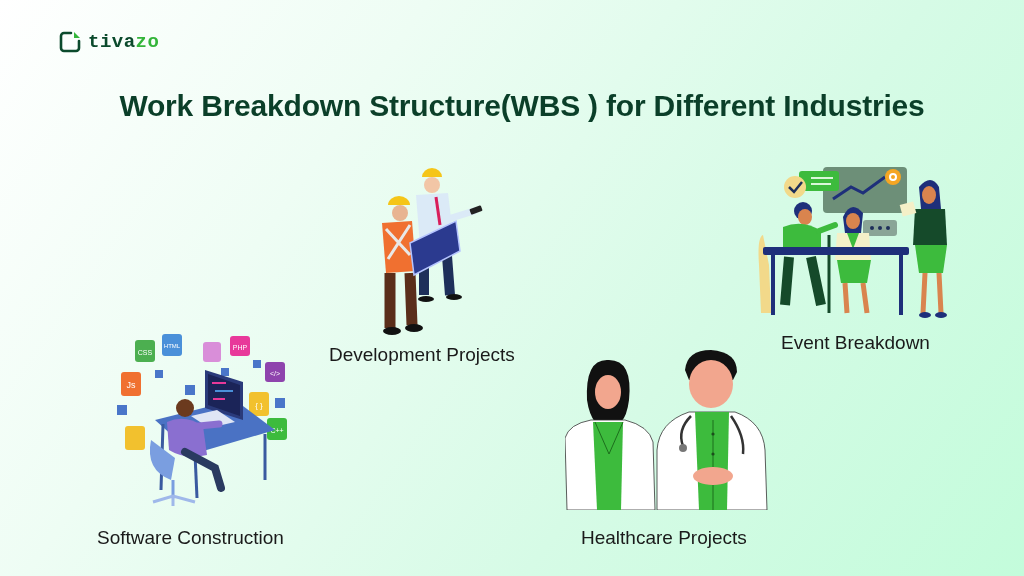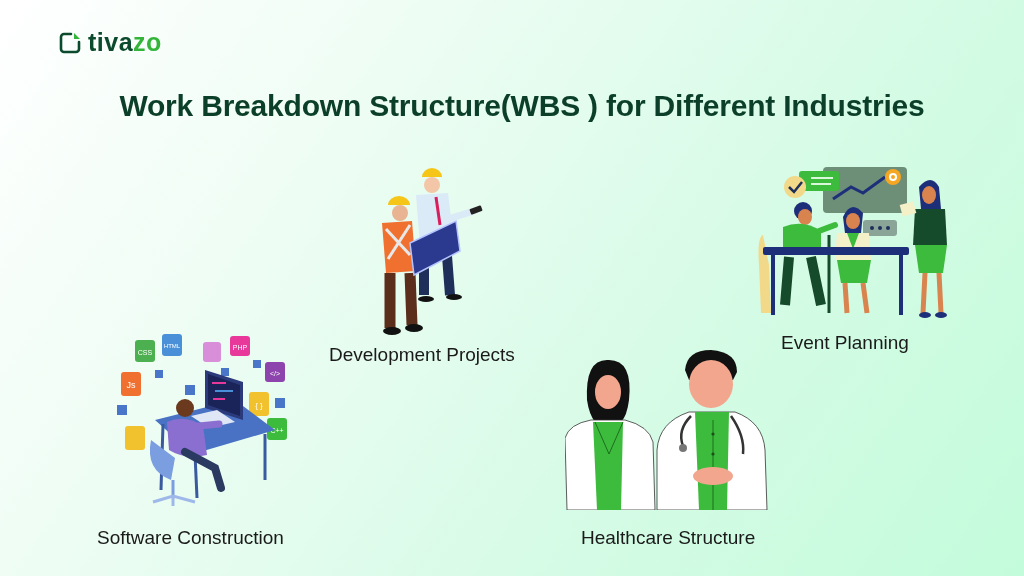--- a/index.html
+++ b/index.html
@@ -4,21 +4,21 @@
 <style>
   html, body { margin: 0; padding: 0; }
   body {
     width: 1024px; height: 576px; overflow: hidden; position: relative;
     background: linear-gradient(125deg, #ffffff 0%, #eefdf4 30%, #d6fbe6 65%, #c3fcdb 100%);
     font-family: "Liberation Sans", "DejaVu Sans", sans-serif;
   }
   .abs { position: absolute; }
   .logo { left: 58px; top: 30px; display: flex; align-items: center; gap: 6px; }
   .logo-icon { width: 24px; height: 24px; }
-  .logo-text { font-size: 25px; font-weight: 700; letter-spacing: 0.5px; color: #0b4a2c; line-height: 1; }
+  .logo-text { font-size: 19px; font-weight: 700; letter-spacing: 0.5px; color: #0b4a2c; line-height: 1; font-family: Liberation Mono, monospace; }
   .logo-text .accent { color: #34b53a; }
   .title {
     left: 0; width: 1044px; top: 89px; text-align: center;
     font-size: 30px; font-weight: 700; color: #0b3f29; letter-spacing: -0.2px;
   }
   .label { font-size: 19px; color: #1a1a1a; white-space: nowrap; }
   .illus { }
 </style>
 </head>
 <body>
@@ -122,21 +122,21 @@
   <path d="M130 62 L164 62 L162 160 L134 160 Z" fill="#3dbb3d"></path>
   <line x1="148" y1="70" x2="148" y2="160" stroke="#1c6e1c" stroke-width="1"></line>
   <circle cx="148" cy="84" r="1.6" fill="#1c4d1c"></circle>
     <circle cx="148" cy="104" r="1.6" fill="#1c4d1c"></circle>
     <circle cx="148" cy="124" r="1.6" fill="#1c4d1c"></circle>
   <path d="M126 66 Q112 80 118 96" stroke="#333" stroke-width="2.5" fill="none"></path>
   <circle cx="118" cy="98" r="4" fill="#777"></circle>
   <path d="M166 66 Q180 86 178 104" stroke="#333" stroke-width="2.5" fill="none"></path>
   <ellipse cx="148" cy="126" rx="20" ry="9" fill="#f2a68e"></ellipse>
 </svg>
-<div class="abs label" style="left:581px;top:527px">Healthcare Structure</div>
+<div class="abs label" style="left:581px;top:527px">Healthcare Projects</div>
 
 <svg class="abs illus" style="left:755px;top:165px" width="195" height="155" viewBox="0 0 195 155">
 
   <rect x="68" y="2" width="84" height="46" rx="4" fill="#6d8f78"></rect>
   <path d="M78 34 L96 22 L108 28 L130 12" stroke="#1e2f7a" stroke-width="3" fill="none"></path>
   <circle cx="138" cy="12" r="8" fill="#f5a623"></circle>
     <circle cx="138" cy="12" r="4" fill="#fff"></circle>
     <circle cx="138" cy="12" r="2" fill="#f5a623"></circle>
   <rect x="44" y="6" width="40" height="20" rx="3" fill="#3dbb3d"></rect>
   <line x1="56" y1="13" x2="78" y2="13" stroke="#d9f7d9" stroke-width="2"></line>
@@ -171,13 +171,13 @@
 
   <path d="M164 22 Q176 8 184 22 L186 44 L166 44 Z" fill="#1e2f7a"></path>
   <ellipse cx="174" cy="30" rx="7" ry="9" fill="#d9844e"></ellipse>
   <path d="M160 44 L190 44 L192 80 L158 80 Z" fill="#154a2a"></path>
   <path d="M160 80 L192 80 L188 108 L164 108 Z" fill="#3dbb3d"></path>
   <rect x="146" y="38" width="14" height="12" fill="#f4f0c8" transform="rotate(-15 153 44)"></rect>
   <path d="M170 108 L168 148 M184 108 L186 148" stroke="#d9844e" stroke-width="5"></path>
   <ellipse cx="170" cy="150" rx="6" ry="3" fill="#1e2f7a"></ellipse>
     <ellipse cx="186" cy="150" rx="6" ry="3" fill="#1e2f7a"></ellipse>
 </svg>
-<div class="abs label" style="left:781px;top:332px">Event Planning</div>
+<div class="abs label" style="left:781px;top:332px">Event Breakdown</div>
 
 </body></html>

